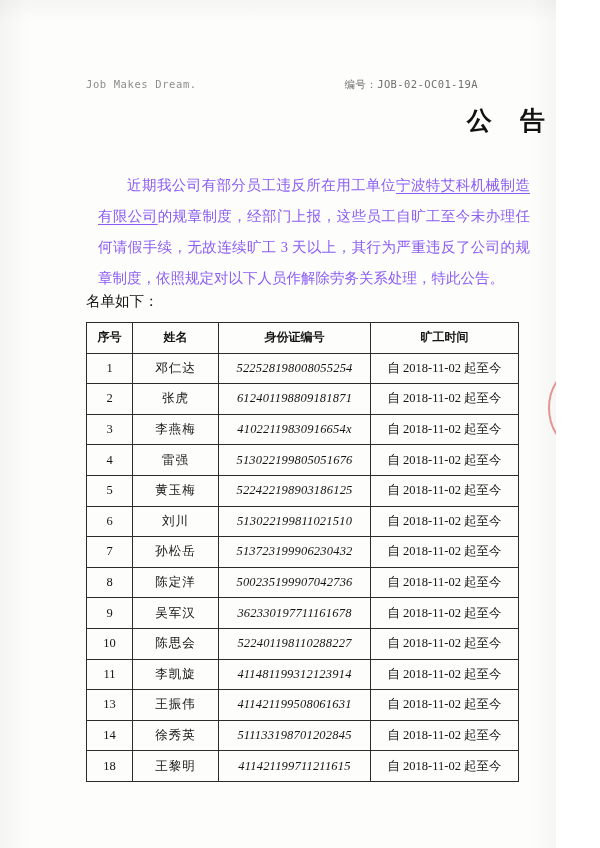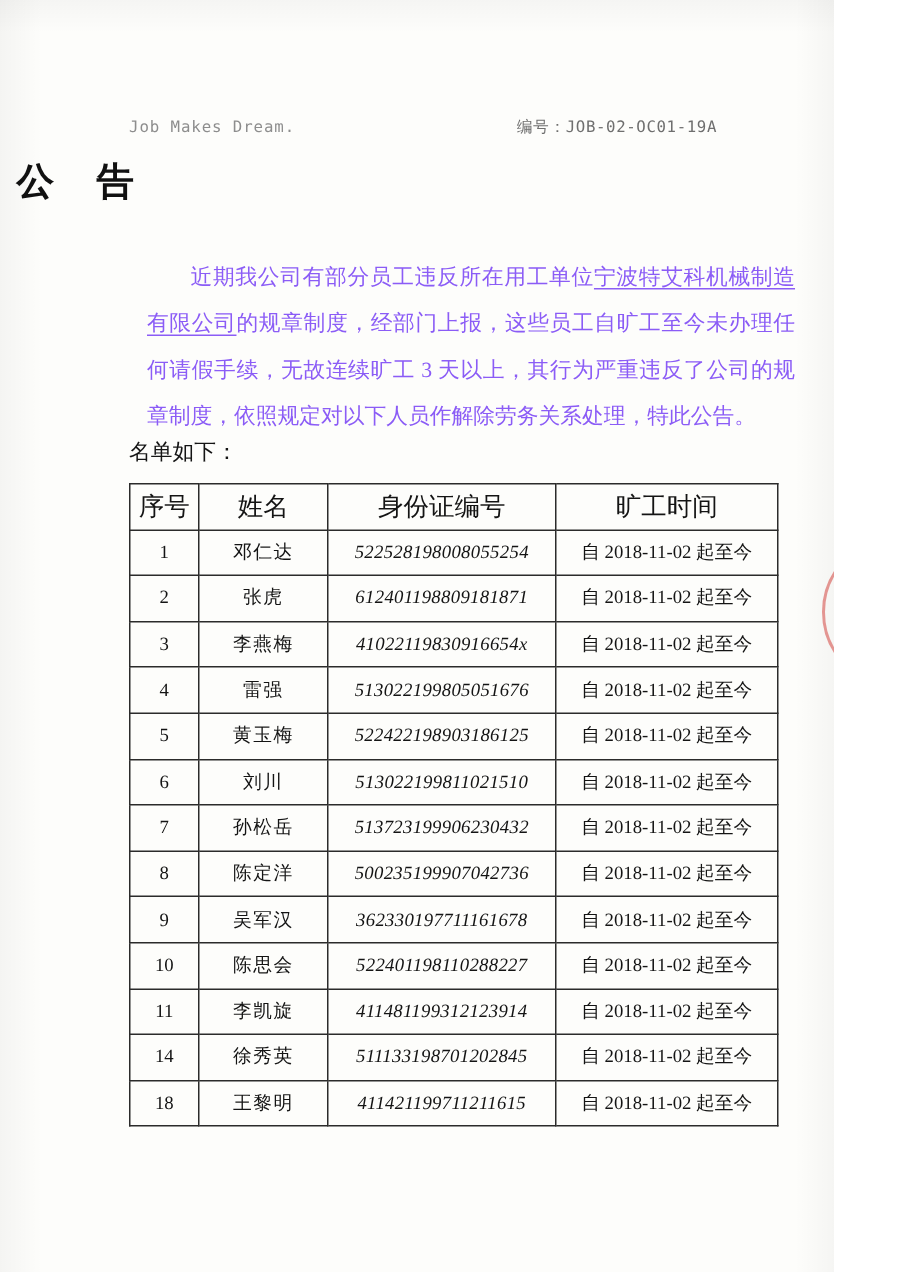--- a/index.html
+++ b/index.html
@@ -56,21 +56,21 @@
     letter-spacing: 0.4px;
     color: #6f6f6f;
     margin-top: 32px;
   }
 
   .title {
     position: absolute;
     top: 104px;
     left: 0;
     right: 0;
-    text-align: left;
+    text-align: right;
     font-size: 25px;
     font-weight: bold;
     letter-spacing: 11px;
     text-indent: 11px;
     color: #111;
     font-family: "Liberation Serif", "DejaVu Serif", serif;
   }
 
   .body-text {
     position: absolute;
@@ -113,22 +113,22 @@
     border: 1px solid #2b2b2b;
     height: 29.6px;
     text-align: center;
     vertical-align: middle;
     font-size: 12.5px;
     color: #141414;
     font-family: "Liberation Serif", "DejaVu Serif", serif;
     padding: 0;
   }
   table.roster th {
-    font-weight: normal;
-    font-size: 17px;
+    font-weight: bold;
+    font-size: 12px;
   }
   col.c-idx { width: 46px; }
   col.c-name { width: 86px; }
   col.c-id { width: 152px; }
   col.c-time { width: 148px; }
 
   .cell-name { letter-spacing: 1px; }
   .cell-id { font-size: 12.5px; letter-spacing: 0.2px; font-style: italic; }
   .cell-time { font-size: 12.5px; }
 
@@ -256,20 +256,26 @@
         <td class="cell-id">522401198110288227</td>
         <td class="cell-time">自 2018-11-02 起至今</td>
       </tr>
       <tr>
         <td>11</td>
         <td class="cell-name">李凯旋</td>
         <td class="cell-id">411481199312123914</td>
         <td class="cell-time">自 2018-11-02 起至今</td>
       </tr>
       <tr>
+        <td>13</td>
+        <td class="cell-name">王振伟</td>
+        <td class="cell-id">411421199508061631</td>
+        <td class="cell-time">自 2018-11-02 起至今</td>
+      </tr>
+      <tr>
         <td>14</td>
         <td class="cell-name">徐秀英</td>
         <td class="cell-id">511133198701202845</td>
         <td class="cell-time">自 2018-11-02 起至今</td>
       </tr>
       <tr>
         <td>18</td>
         <td class="cell-name">王黎明</td>
         <td class="cell-id">411421199711211615</td>
         <td class="cell-time">自 2018-11-02 起至今</td>

